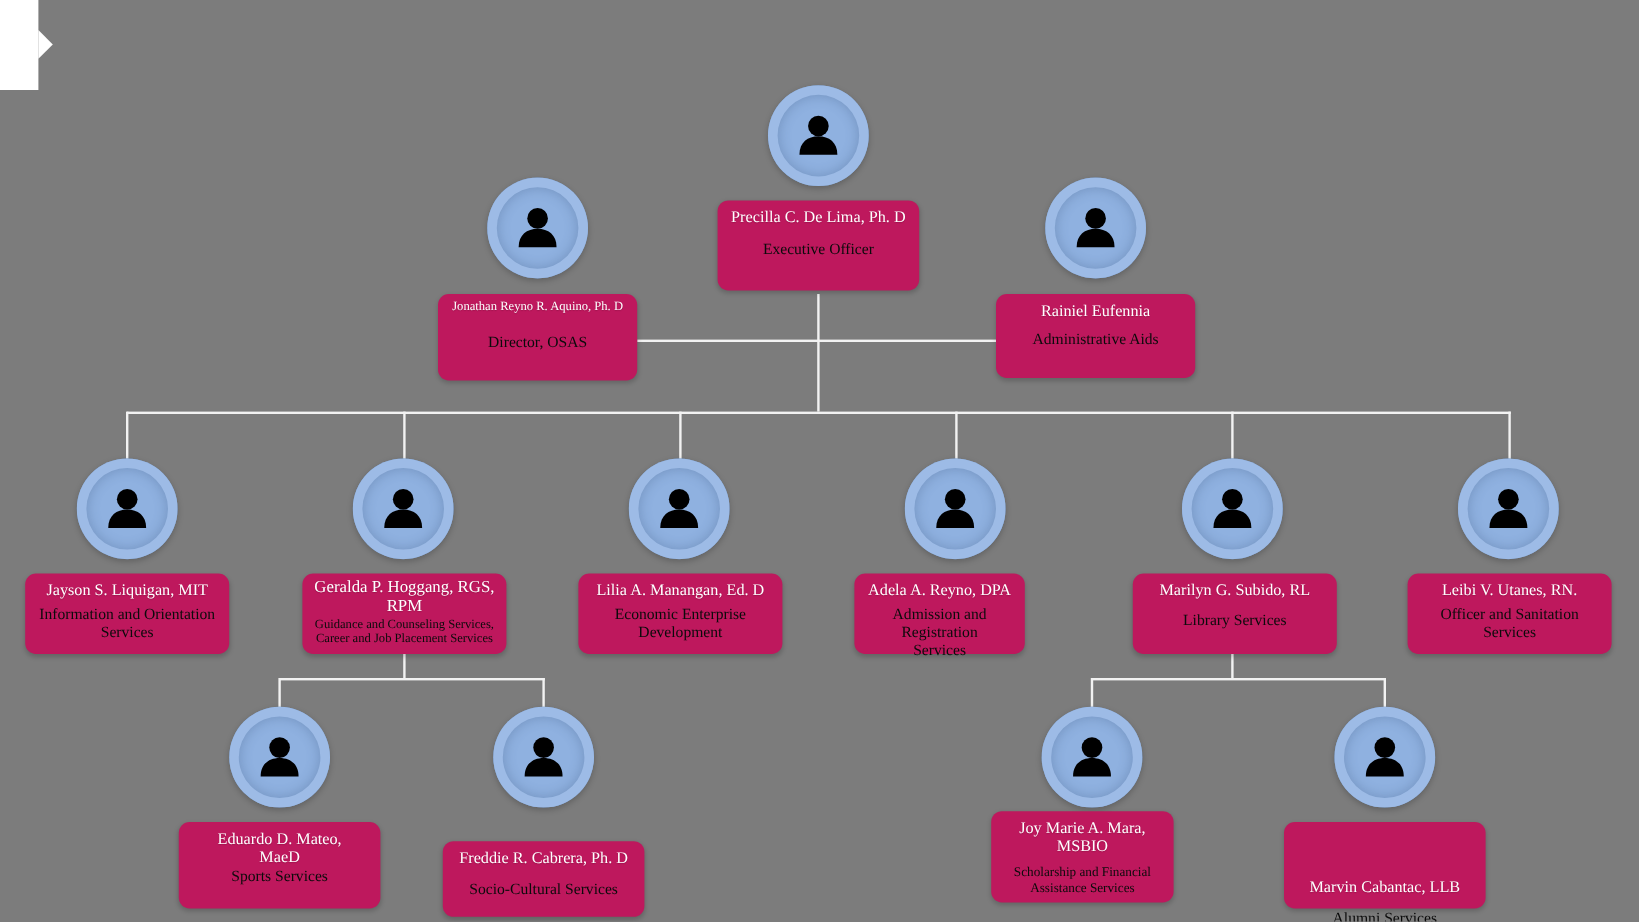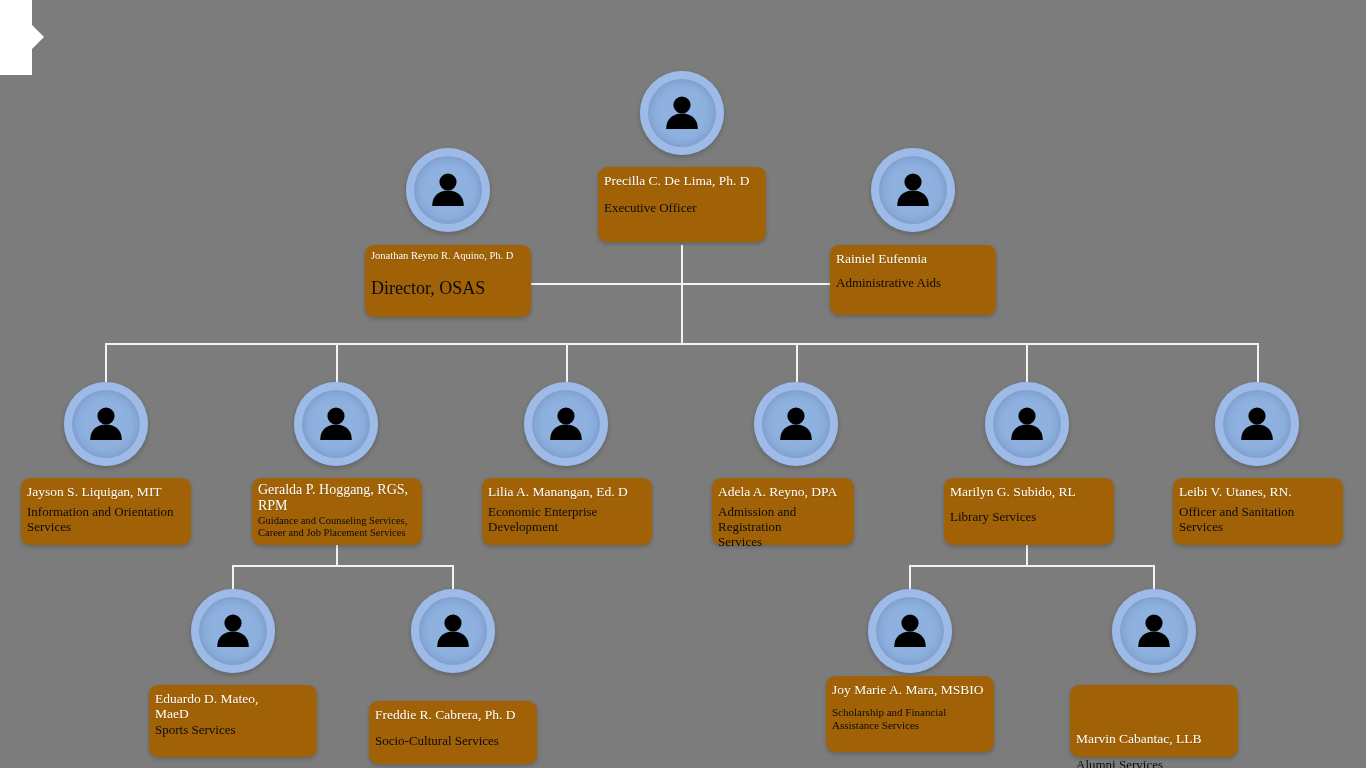--- a/index.html
+++ b/index.html
@@ -36,26 +36,26 @@
     background:#8fb1e0;
     box-shadow:
       inset 0 0 0 8px #9dbbe6,
       inset 0 0 10px 9px rgba(60,85,125,0.30),
       0 2px 5px rgba(0,0,0,0.22);
     display:flex;align-items:center;justify-content:center;
   }
   .avatar svg{display:block;}
   .card{
     position:absolute;
-    background:#a16207;
+    background:#be185d;
     border-radius:9px;
     box-shadow:0 2px 4px rgba(0,0,0,0.20);
     box-sizing:border-box;
     padding:6px 6px 8px 6px;
-    text-align:left;
+    text-align:center;
   }
   .card .pname{
     color:#ffffff;
     line-height:1.12;
     margin:0 0 2px 0;
     text-shadow:0 1px 1px rgba(0,0,0,0.18);
     white-space:pre-line;
   }
   .card .prole{
     color:#0b0b0b;
@@ -110,21 +110,21 @@
 
   <div class="node">
     <div class="avatar" style="left:406px;top:148px;">
       <svg width="44" height="44" viewBox="0 0 44 44" aria-hidden="true">
         <circle cx="22" cy="14" r="8.6" fill="#000"></circle>
         <path d="M6.2 38 C6.2 27.6 13.2 22.6 22 22.6 C30.8 22.6 37.8 27.6 37.8 38 Z" fill="#000"></path>
       </svg>
     </div>
     <div class="card" style="left:365px;top:245px;width:166px;height:72px;padding-top:5px;">
       <div class="pname" style="font-size:10.5px;">Jonathan Reyno R. Aquino, Ph. D</div>
-      <div class="prole" style="font-size:18px;margin-top:16px;">Director, OSAS</div>
+      <div class="prole" style="font-size:13px;margin-top:16px;">Director, OSAS</div>
     </div>
   </div>
 
   <div class="node">
     <div class="avatar" style="left:871px;top:148px;">
       <svg width="44" height="44" viewBox="0 0 44 44" aria-hidden="true">
         <circle cx="22" cy="14" r="8.6" fill="#000"></circle>
         <path d="M6.2 38 C6.2 27.6 13.2 22.6 22 22.6 C30.8 22.6 37.8 27.6 37.8 38 Z" fill="#000"></path>
       </svg>
     </div>
@@ -245,21 +245,21 @@
     </div>
   </div>
 
   <div class="node">
     <div class="avatar" style="left:868px;top:589px;">
       <svg width="44" height="44" viewBox="0 0 44 44" aria-hidden="true">
         <circle cx="22" cy="14" r="8.6" fill="#000"></circle>
         <path d="M6.2 38 C6.2 27.6 13.2 22.6 22 22.6 C30.8 22.6 37.8 27.6 37.8 38 Z" fill="#000"></path>
       </svg>
     </div>
-    <div class="card" style="left:826px;top:676px;width:168px;height:76px;">
+    <div class="card" style="left:826px;top:676px;width:152px;height:76px;">
       <div class="pname" style="font-size:13.5px;">Joy Marie A. Mara, MSBIO</div>
       <div class="prole" style="font-size:11px;margin-top:9px;">Scholarship and Financial
 Assistance Services</div>
     </div>
   </div>
 
   <div class="node">
     <div class="avatar" style="left:1112px;top:589px;">
       <svg width="44" height="44" viewBox="0 0 44 44" aria-hidden="true">
         <circle cx="22" cy="14" r="8.6" fill="#000"></circle>

